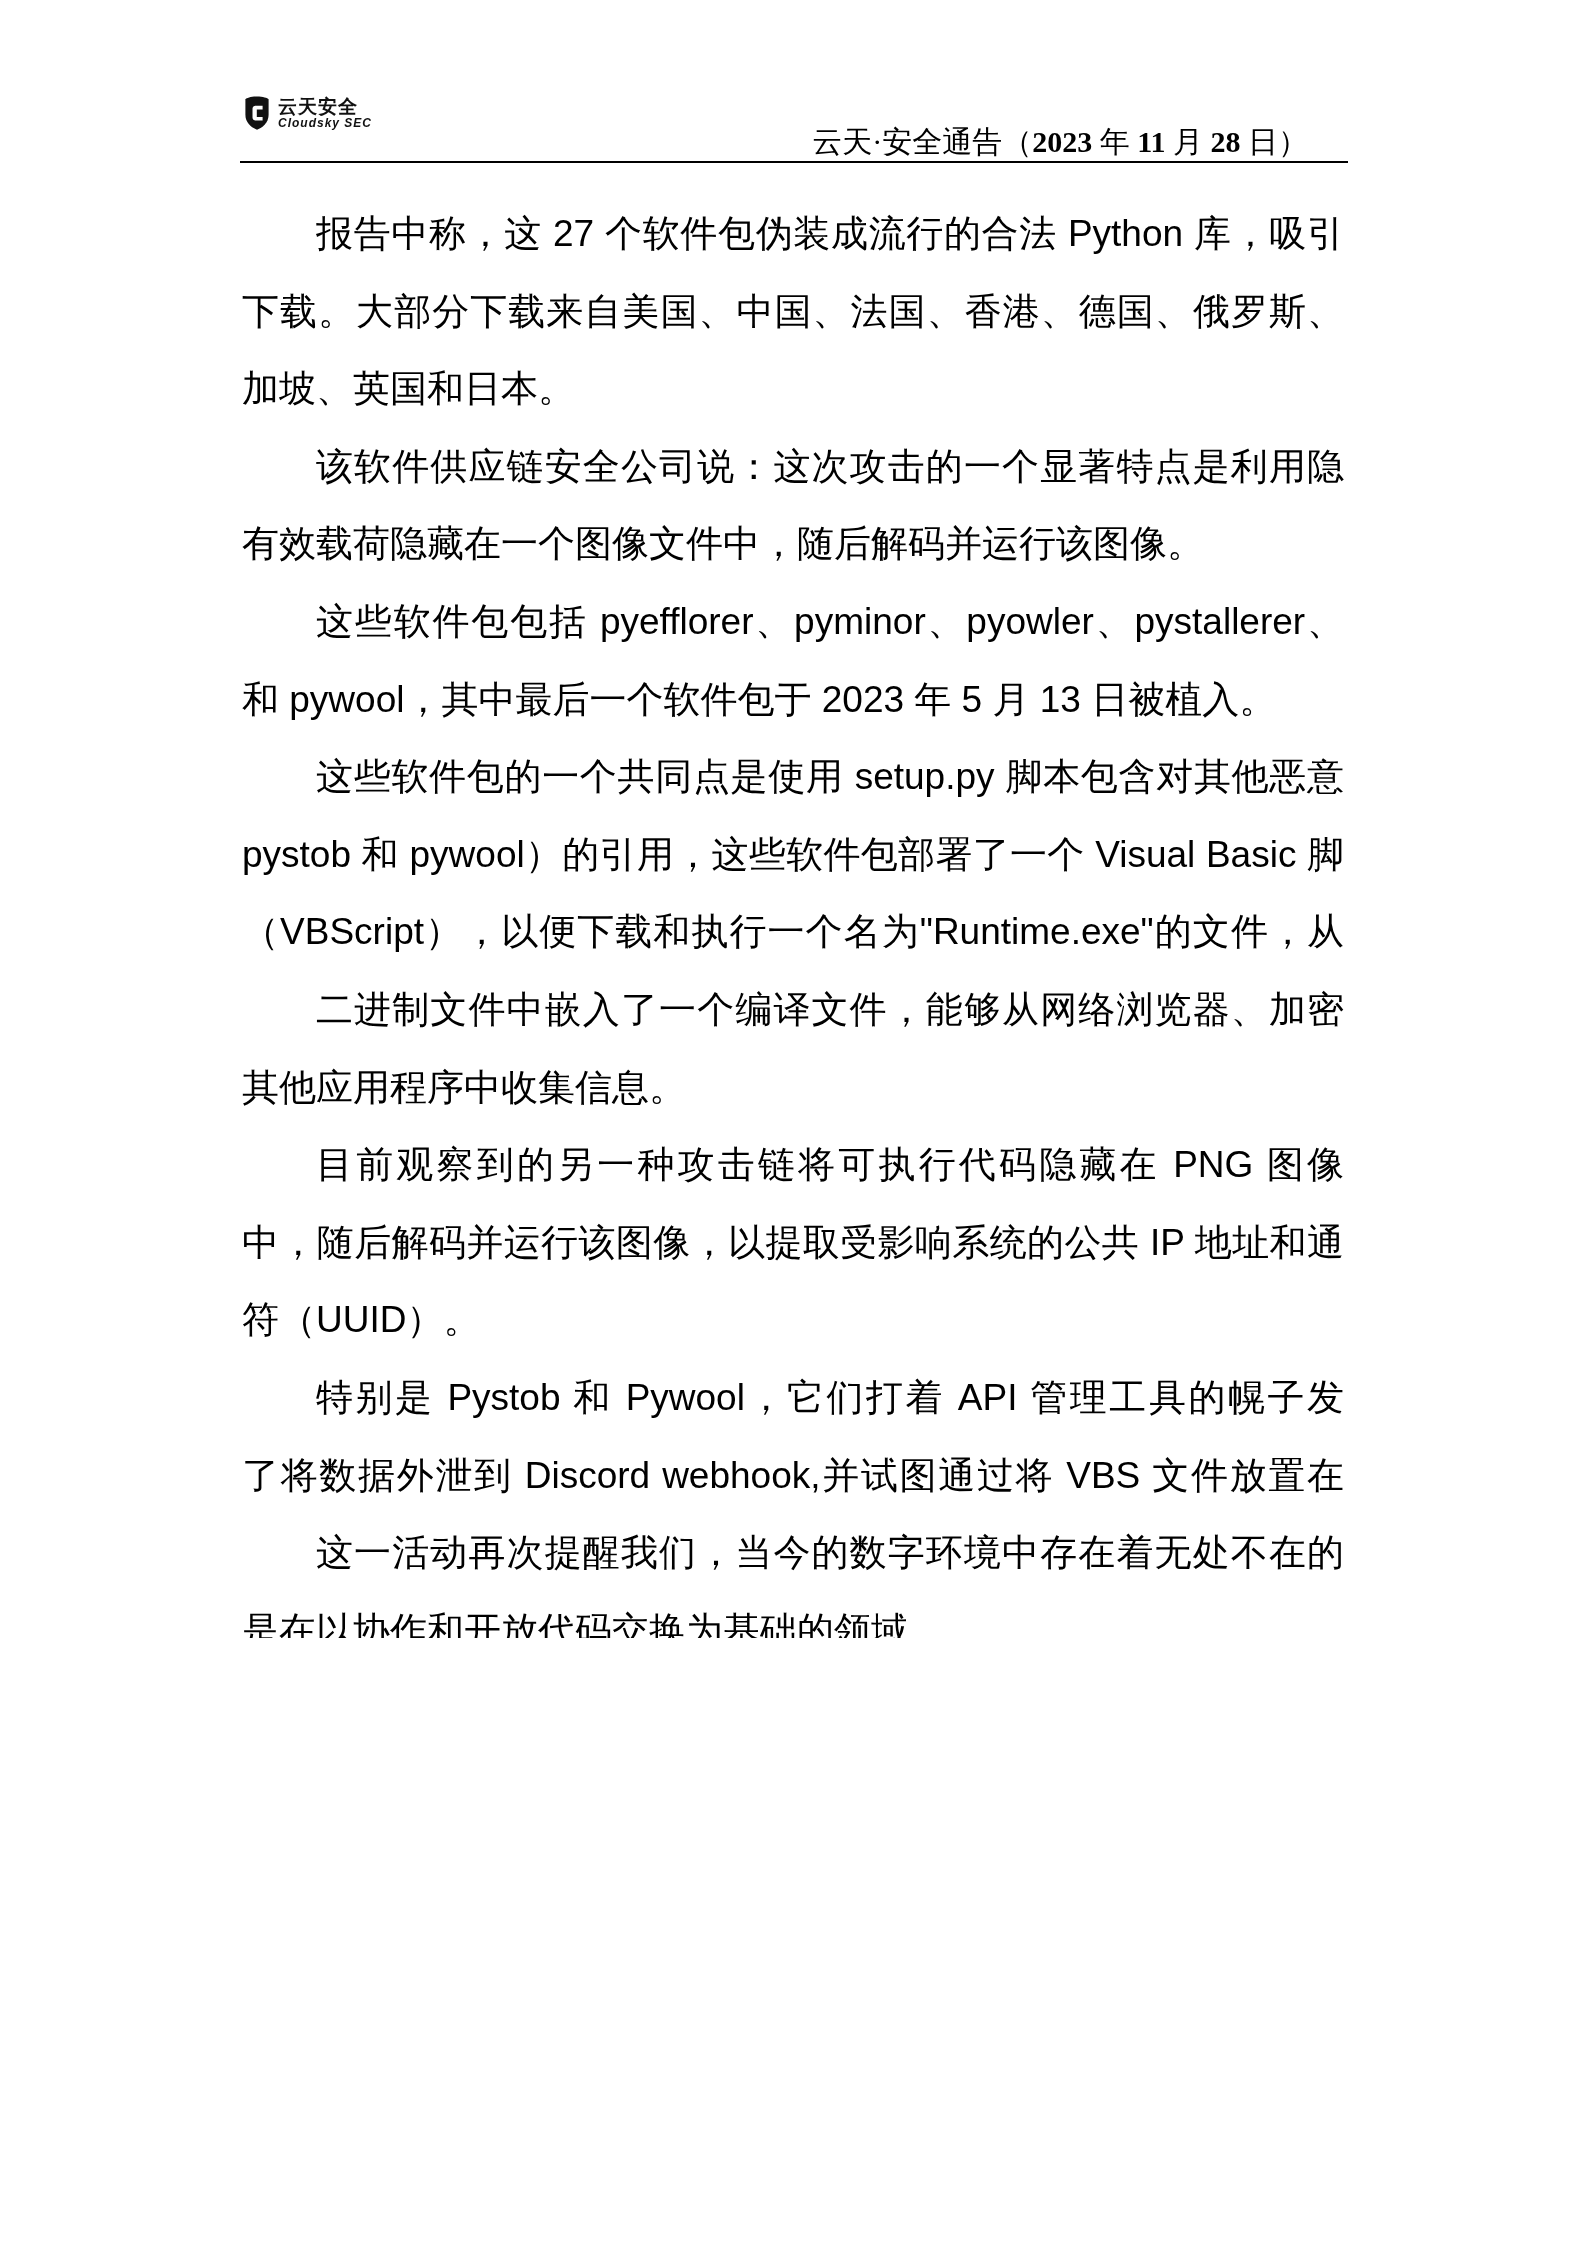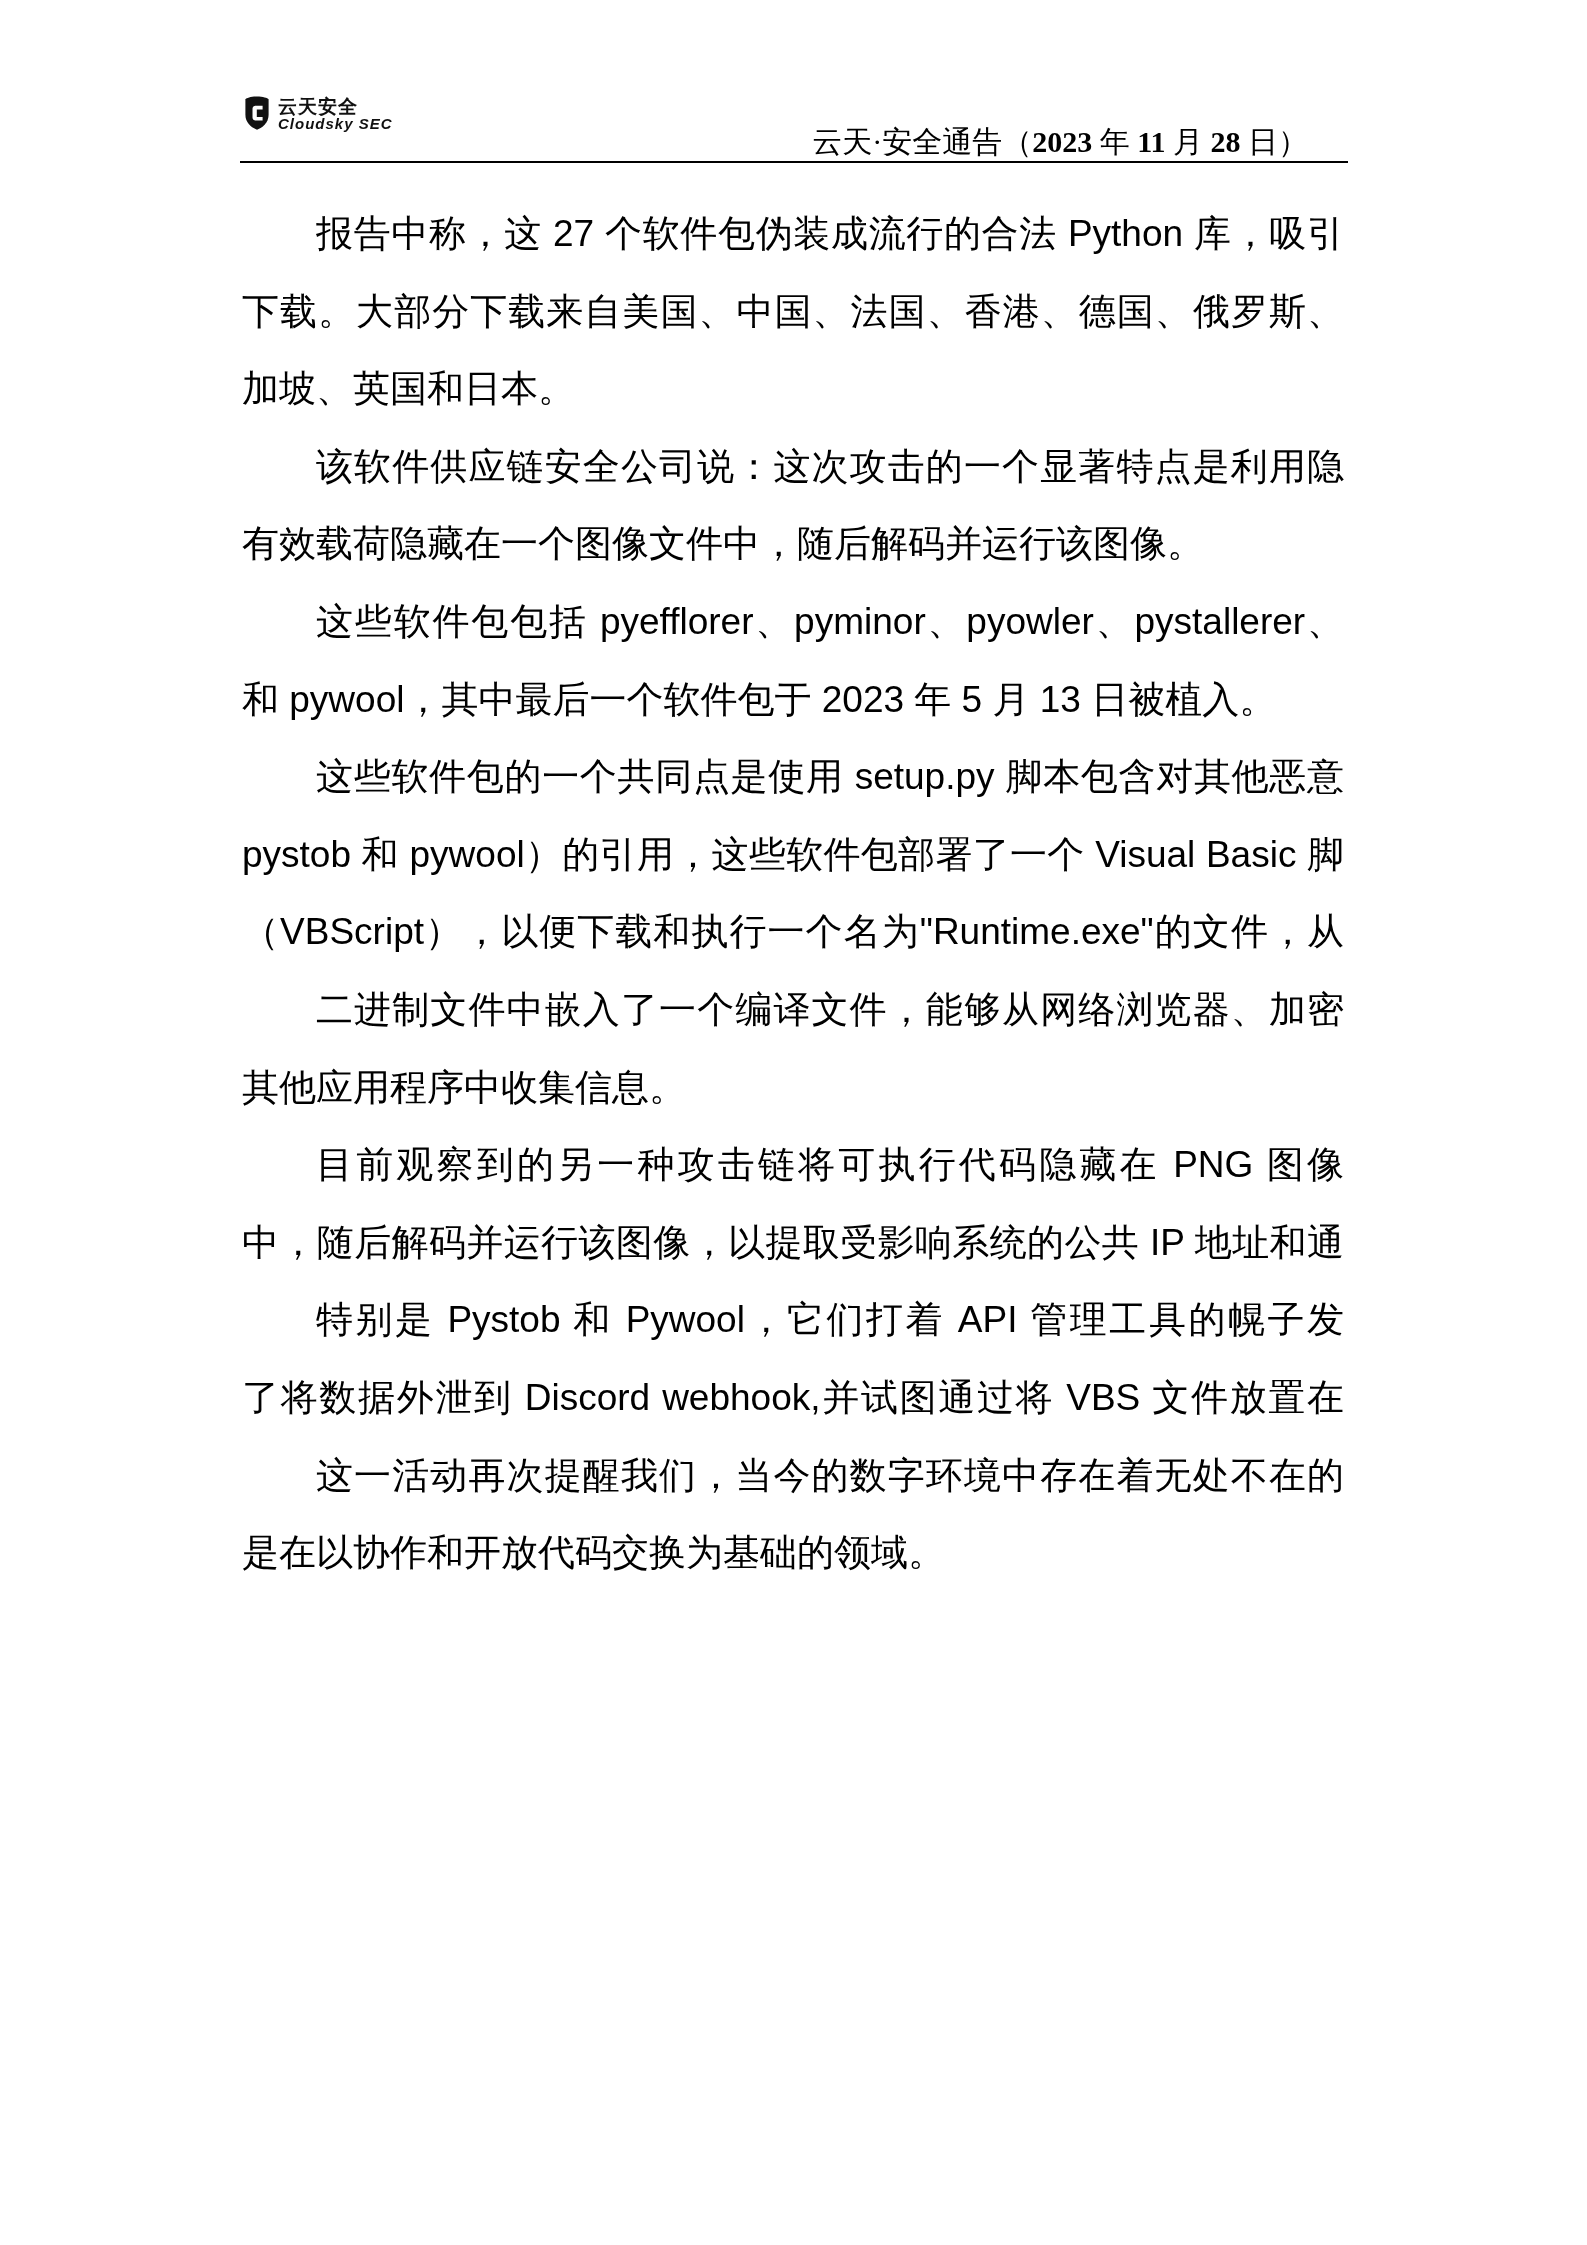--- a/index.html
+++ b/index.html
@@ -7,21 +7,21 @@
   .page {
     position:relative; width:1587px; height:1638px;
     background:#ffffff; color:#050505; overflow:hidden;
     font-family:"Liberation Sans","DejaVu Sans",sans-serif;
   }
   
   .logo { position:absolute; left:243px; top:96px; display:flex; align-items:center; gap:7px; }
   .logo-icon svg { display:block; width:28px; height:34px; }
   .logo-text { display:flex; flex-direction:column; }
   .brand-cn { font-size:19px; font-weight:bold; line-height:20px; letter-spacing:1px; color:#111; white-space:nowrap; }
-  .brand-en { font-size:15px; font-weight:bold; font-style:italic; line-height:13px; letter-spacing:1px; color:#111; white-space:nowrap; }
+  .brand-en { font-size:12px; font-weight:bold; font-style:italic; line-height:13px; letter-spacing:1px; color:#111; white-space:nowrap; }
   .hdr-title {
     position:absolute; top:122px; right:279px; white-space:nowrap;
     font-family:"Liberation Serif","DejaVu Serif",serif; font-size:30px; color:#000;text-align:center;
   }
   .hdr-title .b { font-weight:bold; }
   .hdr-rule { position:absolute; left:240px; top:161px; width:1108px; height:2px; background:#000; }
   
   .content { position:absolute; left:242px; top:195px; width:1102px; font-size:37px; color:#000; }
   .ln { height:77.6px; line-height:77.6px; overflow:hidden; text-align:justify; white-space:normal; }
   .ln.j { text-align-last:justify; }
@@ -66,20 +66,21 @@
     <div class="ln">有效载荷隐藏在一个图像文件中，随后解码并运行该图像。</div>
     <div class="ln ind j">这些软件包包括 pyefflorer、pyminor、pyowler、pystallerer、pystob</div>
     <div class="ln">和 pywool，其中最后一个软件包于 2023 年 5 月 13 日被植入。</div>
     <div class="ln ind j">这些软件包的一个共同点是使用 setup.py 脚本包含对其他恶意软件包(即</div>
     <div class="ln j">pystob 和 pywool）的引用，这些软件包部署了一个 Visual Basic 脚本</div>
     <div class="ln j">（VBScript），以便下载和执行一个名为"Runtime.exe"的文件，从而实现在</div>
     <div class="ln ind j">二进制文件中嵌入了一个编译文件，能够从网络浏览器、加密货币钱包和</div>
     <div class="ln">其他应用程序中收集信息。</div>
     <div class="ln ind j">目前观察到的另一种攻击链将可执行代码隐藏在 PNG 图像 ("uwu.png")</div>
     <div class="ln j">中，随后解码并运行该图像，以提取受影响系统的公共 IP 地址和通用唯一标识</div>
+    <div class="ln">符（UUID）。</div>
     <div class="ln ind j">特别是 Pystob 和 Pywool，它们打着 API 管理工具的幌子发布，只是为</div>
     <div class="ln j">了将数据外泄到 Discord webhook,并试图通过将 VBS 文件放置在 Windows</div>
     <div class="ln ind j">这一活动再次提醒我们，当今的数字环境中存在着无处不在的威胁，尤其</div>
     <div class="ln">是在以协作和开放代码交换为基础的领域。</div>
   </div>
 
   <div class="ftr-rule"></div>
   <div class="ftr-dot">.</div>
   <div class="page-num">— 3 —</div>
 

